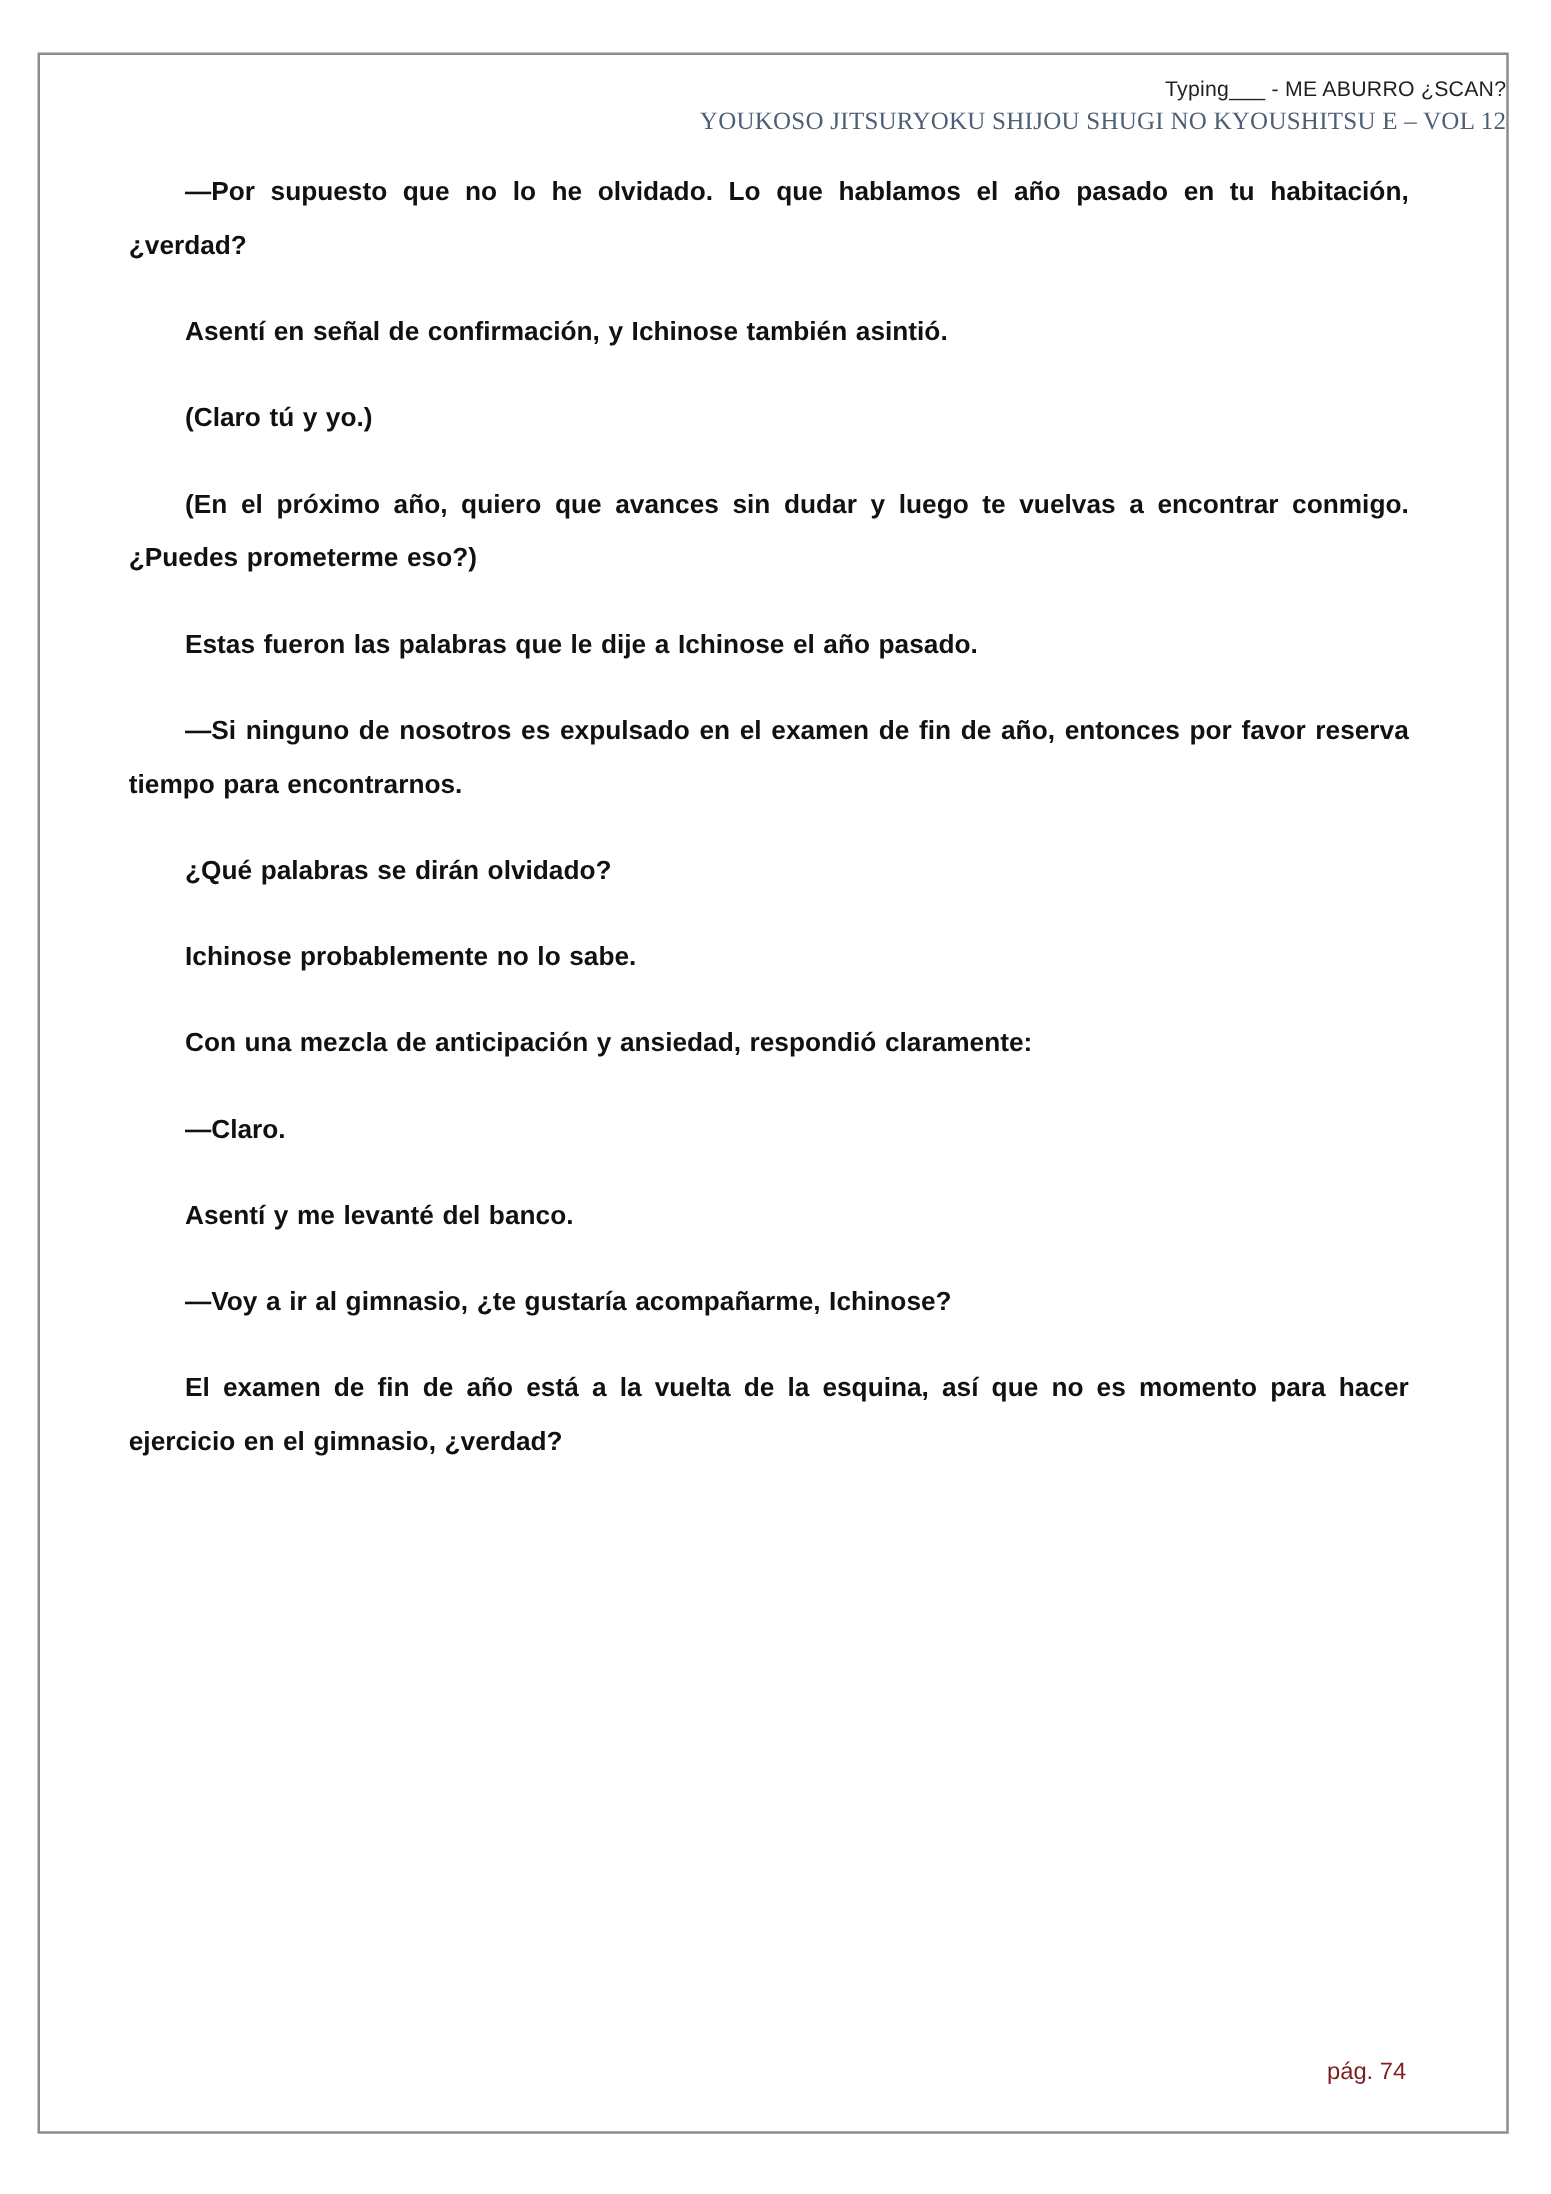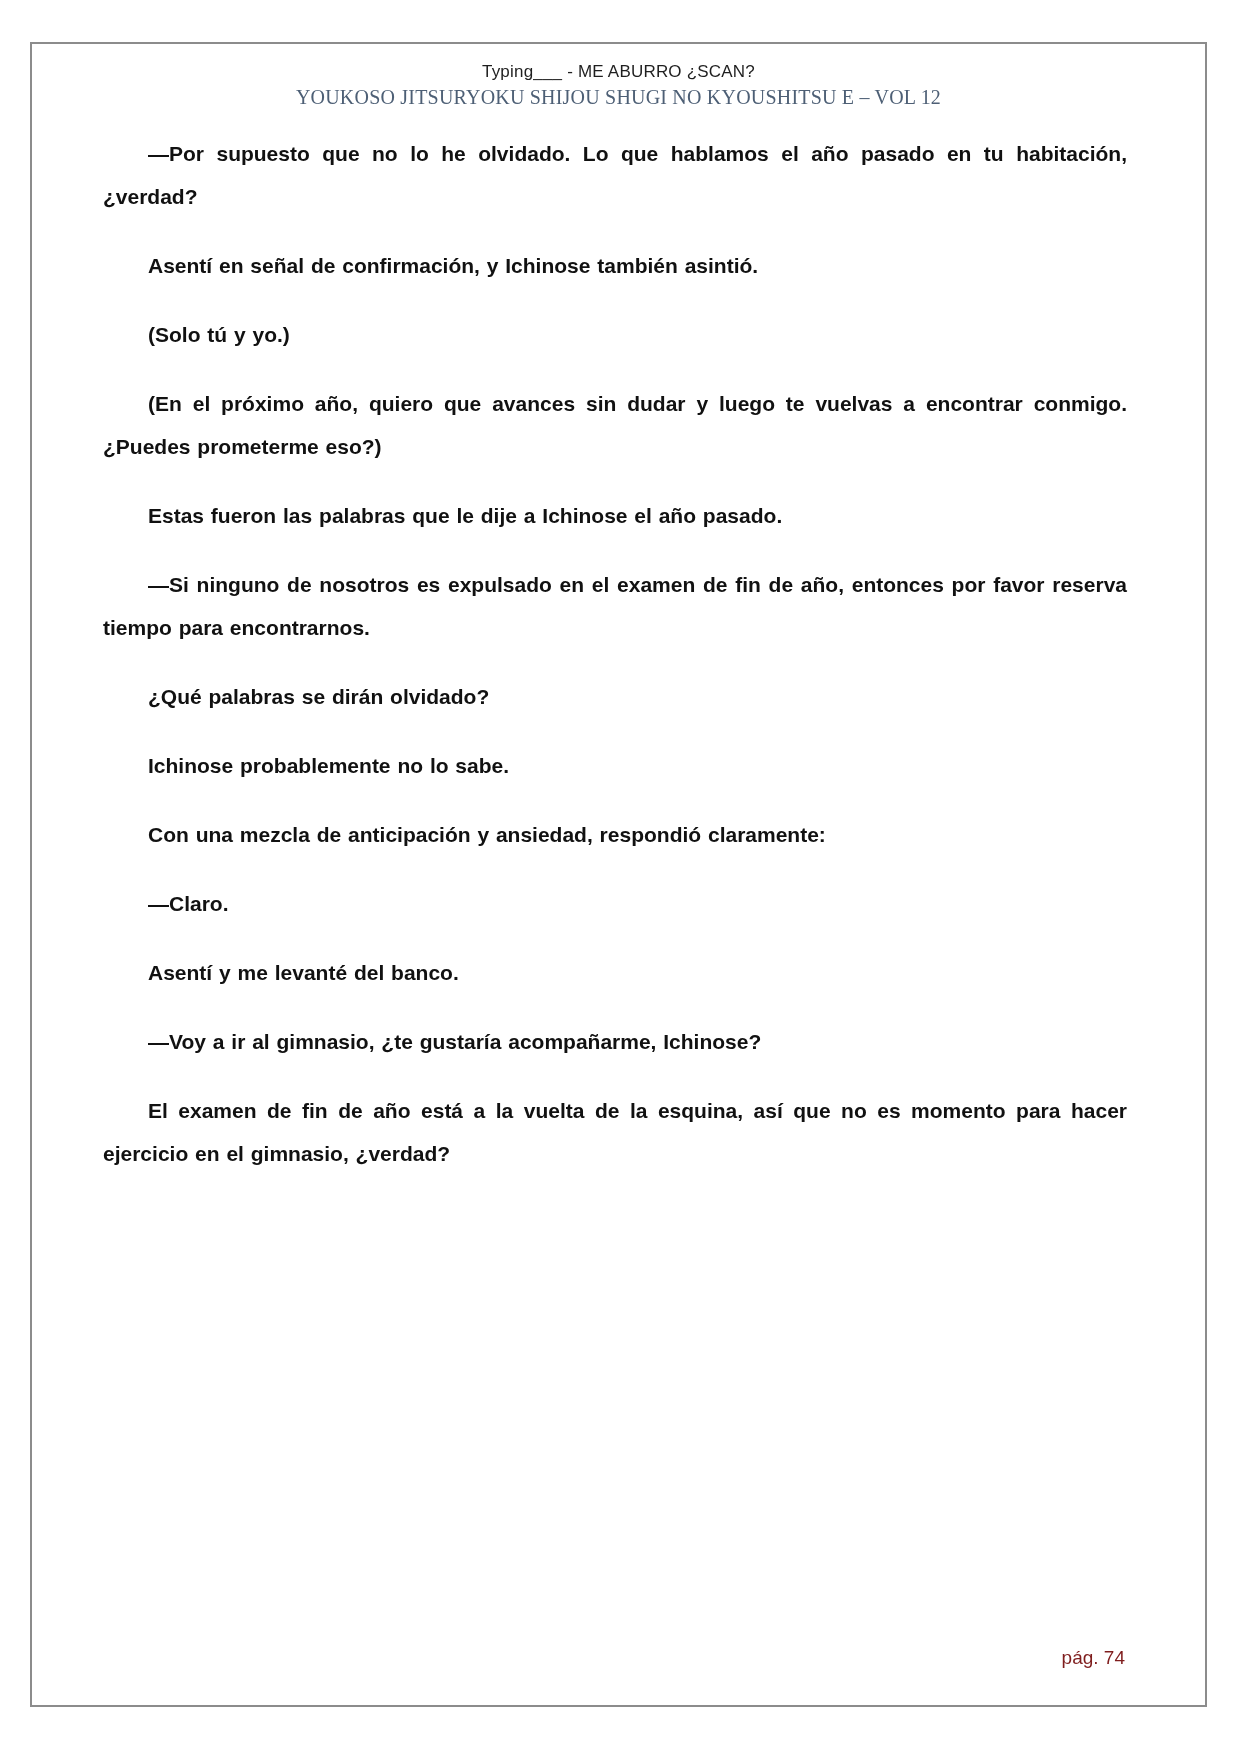--- a/index.html
+++ b/index.html
@@ -15,21 +15,21 @@
     left: 30px;
     top: 42px;
     width: 1177px;
     height: 1665px;
     border: 2px solid #8c8c8c;
     box-sizing: border-box;
     background: #ffffff;
   }
   .doc-header {
     padding-top: 16px;
-    text-align: center;
+    text-align: right;
   }
   .doc-header .line1 {
     font-size: 17px;
     line-height: 24px;
     color: #1f1f1f;
     letter-spacing: 0.2px;
   }
   .doc-header .line2 {
     font-size: 20px;
     line-height: 26px;
@@ -64,21 +64,21 @@
 <div class="page-frame">
 
   <div class="doc-header">
     <div class="line1">Typing___ - ME ABURRO ¿SCAN?</div>
     <div class="line2">YOUKOSO JITSURYOKU SHIJOU SHUGI NO KYOUSHITSU E – VOL 12</div>
   </div>
 
   <div class="content">
     <p>—Por supuesto que no lo he olvidado. Lo que hablamos el año pasado en tu habitación, ¿verdad?</p>
     <p>Asentí en señal de confirmación, y Ichinose también asintió.</p>
-    <p>(Solo tú y yo.)</p>
+    <p>(Claro tú y yo.)</p>
     <p>(En el próximo año, quiero que avances sin dudar y luego te vuelvas a encontrar conmigo. ¿Puedes prometerme eso?)</p>
     <p>Estas fueron las palabras que le dije a Ichinose el año pasado.</p>
     <p>—Si ninguno de nosotros es expulsado en el examen de fin de año, entonces por favor reserva tiempo para encontrarnos.</p>
     <p>¿Qué palabras se dirán olvidado?</p>
     <p>Ichinose probablemente no lo sabe.</p>
     <p>Con una mezcla de anticipación y ansiedad, respondió claramente:</p>
     <p>—Claro.</p>
     <p>Asentí y me levanté del banco.</p>
     <p>—Voy a ir al gimnasio, ¿te gustaría acompañarme, Ichinose?</p>
     <p>El examen de fin de año está a la vuelta de la esquina, así que no es momento para hacer ejercicio en el gimnasio, ¿verdad?</p>

